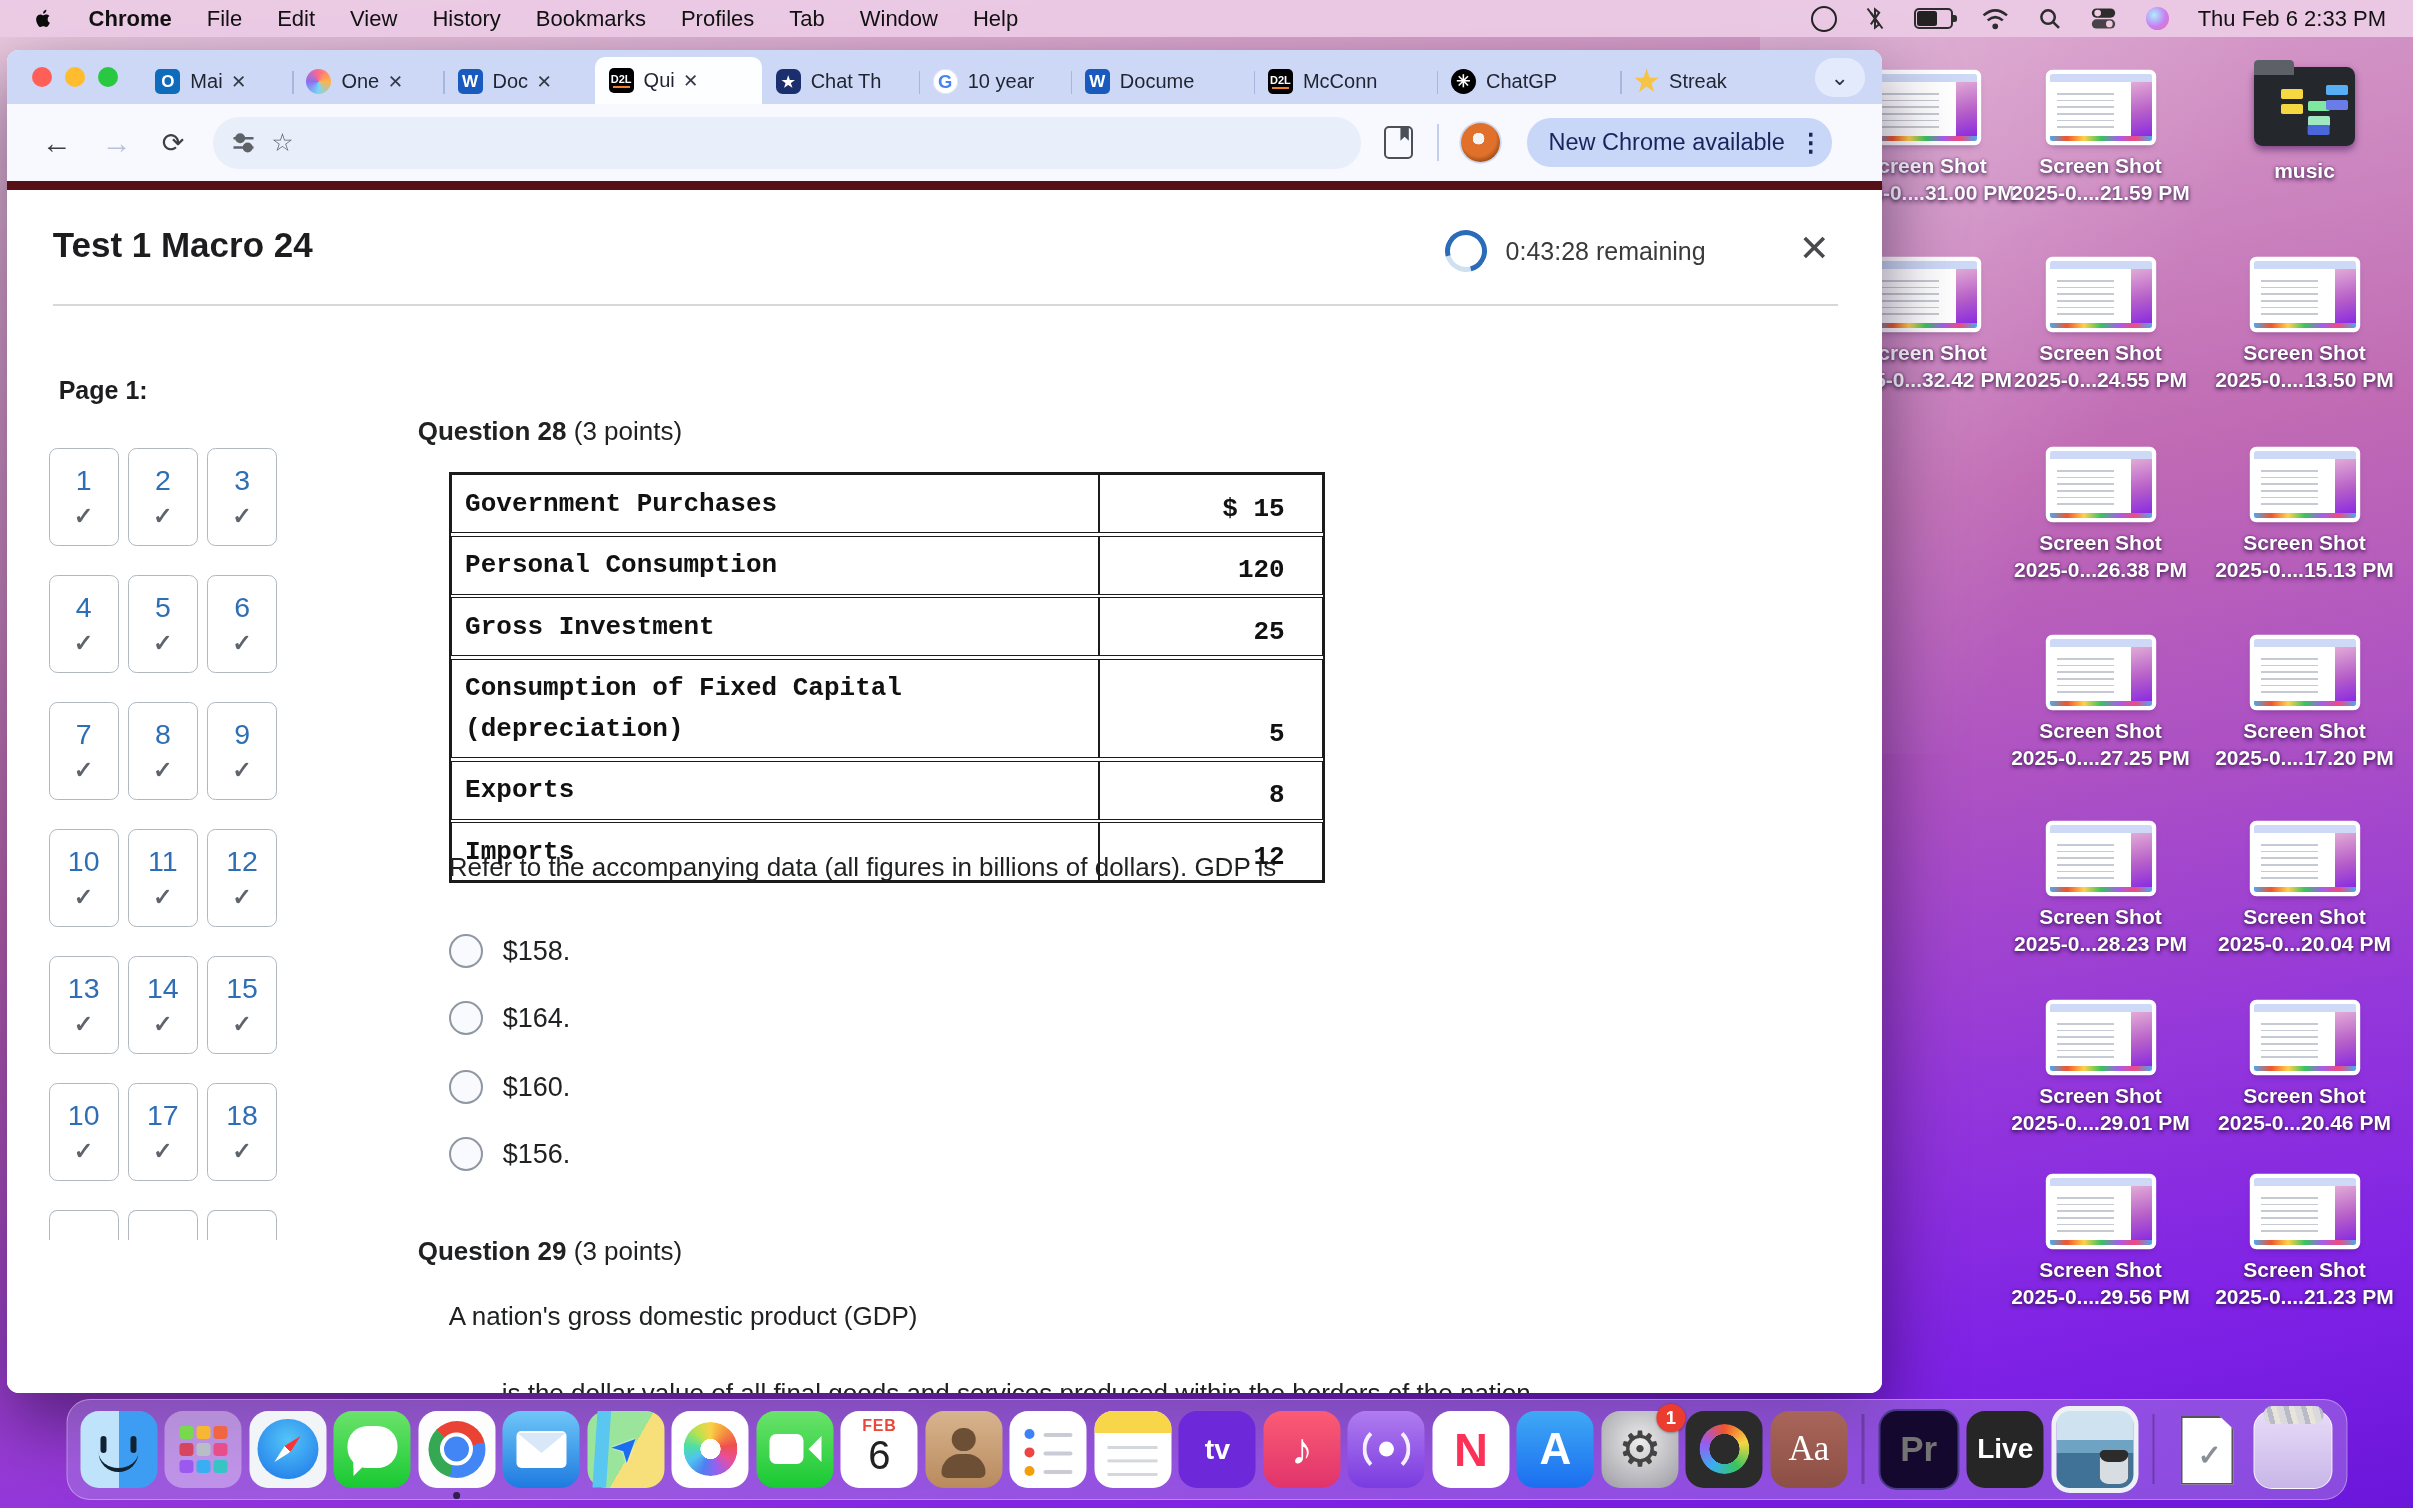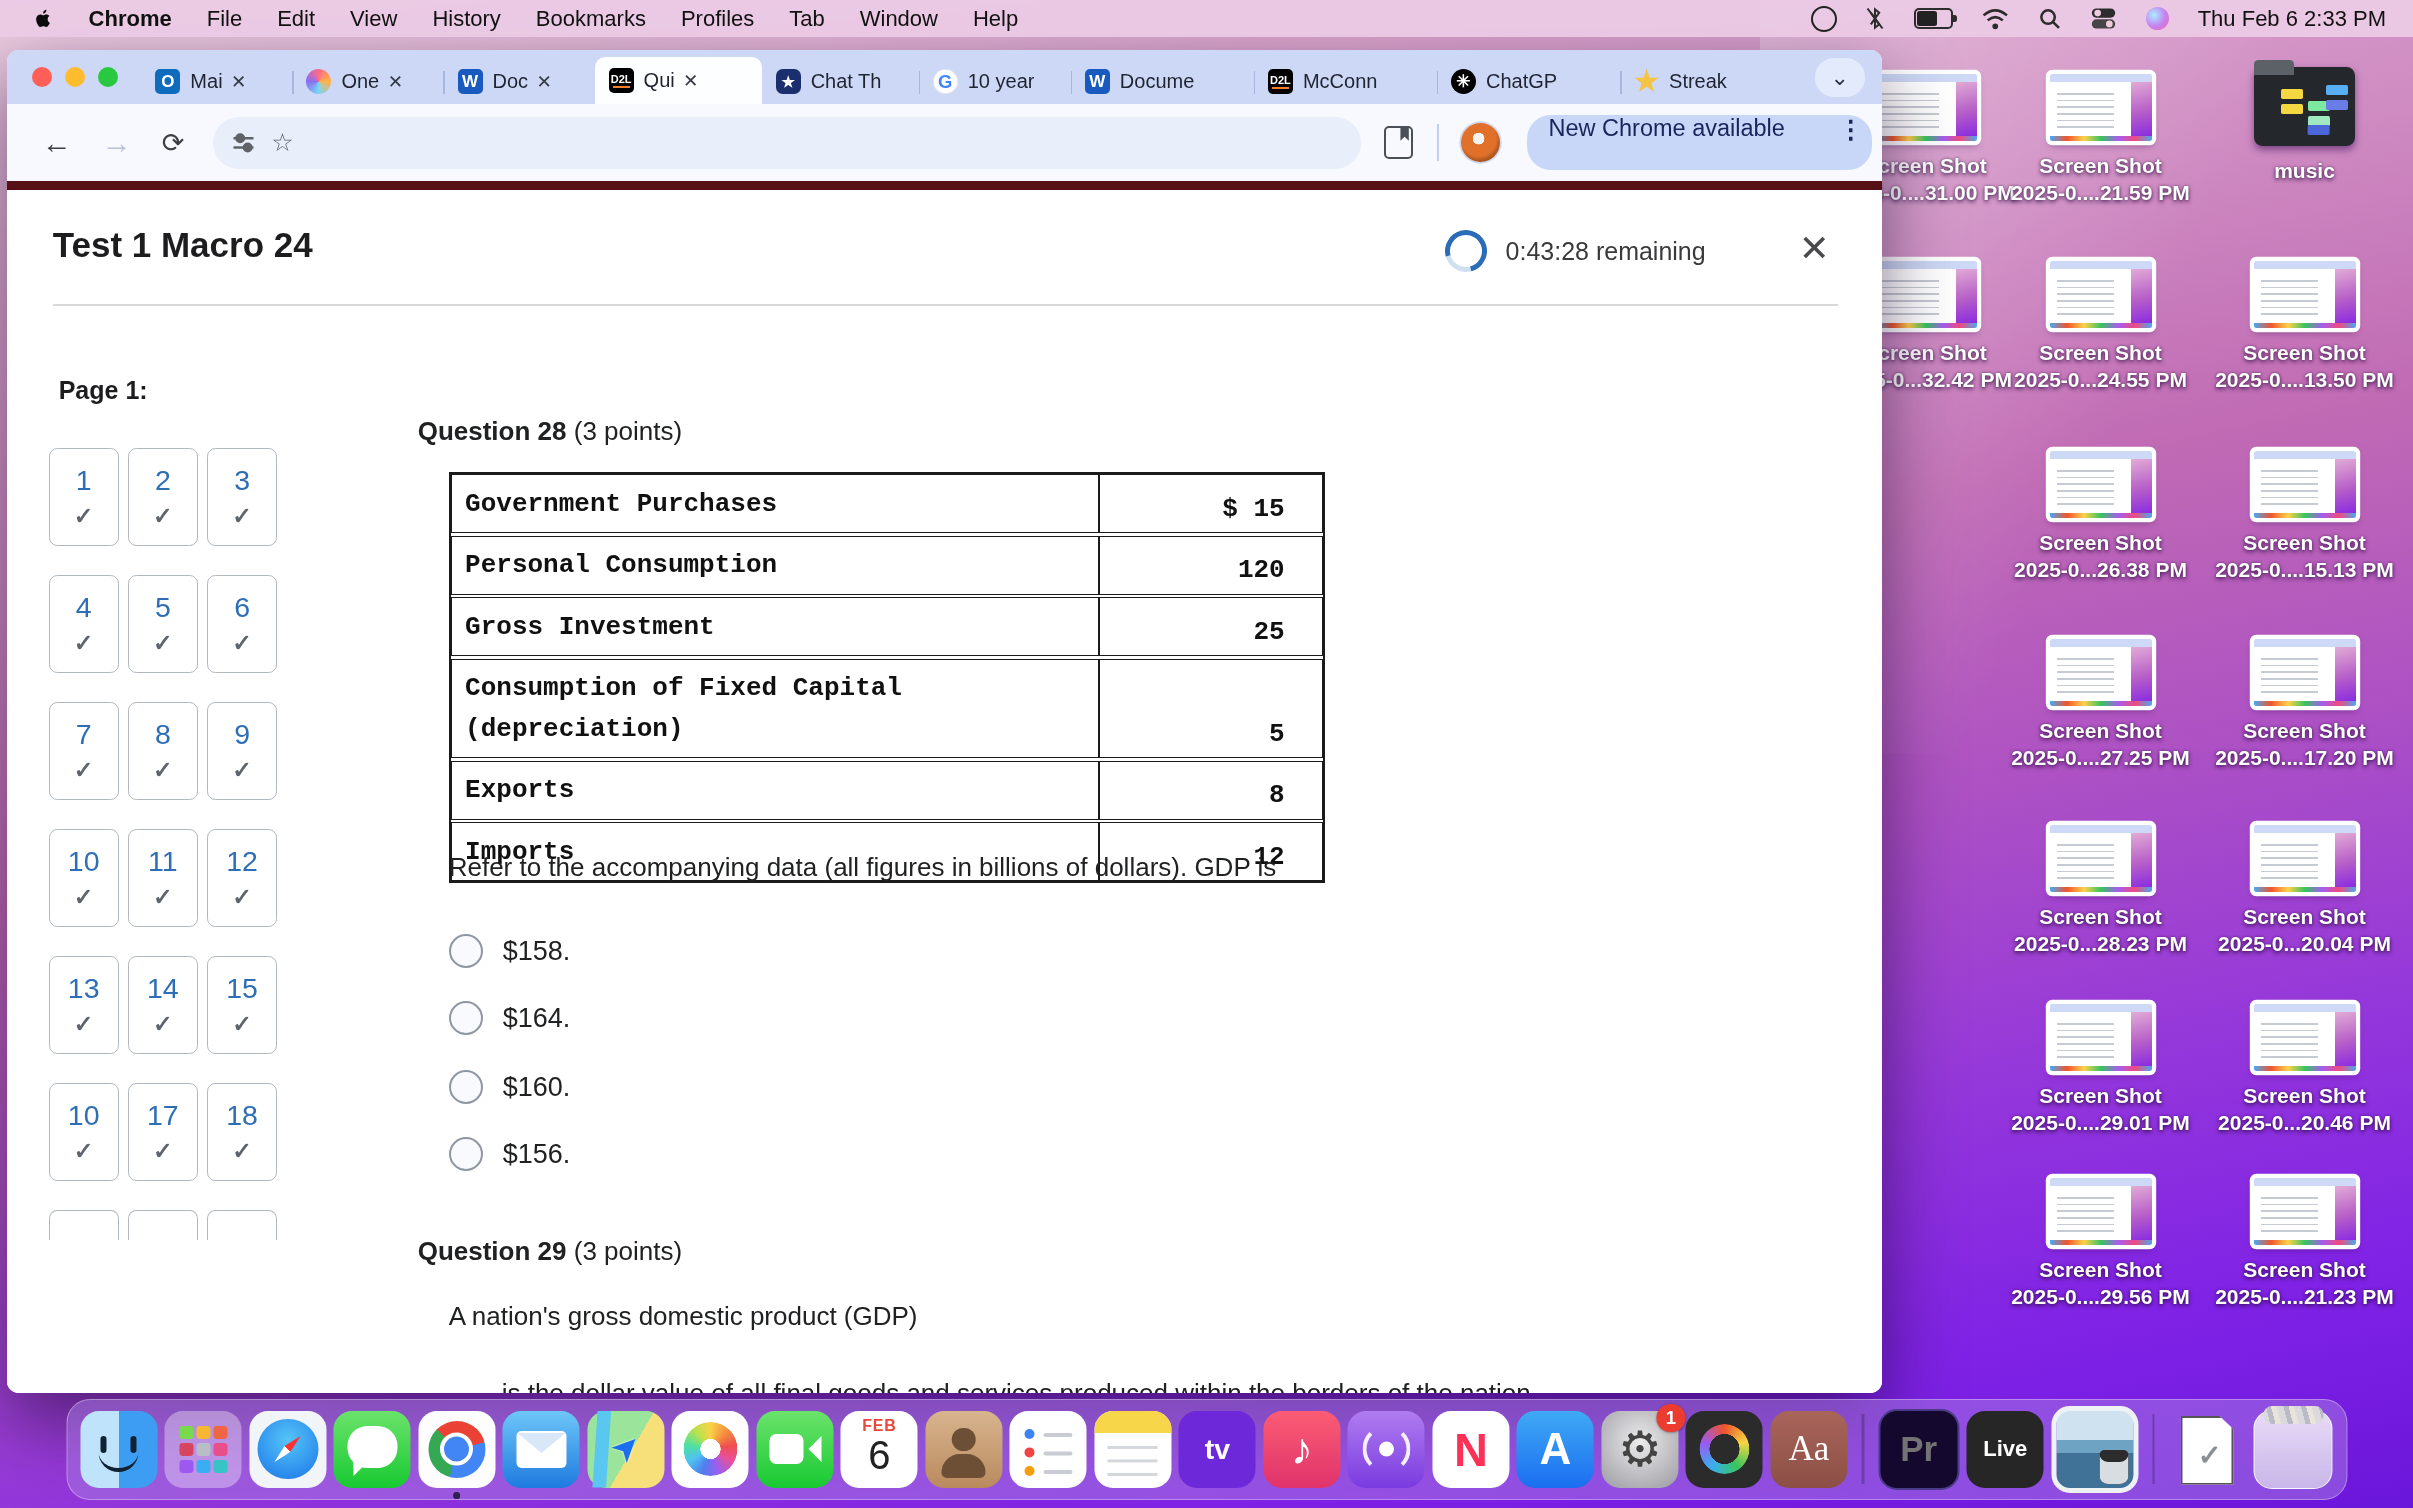--- a/index.html
+++ b/index.html
@@ -108,21 +108,21 @@
   .ic-news{background:#fff;color:#fc3158;display:flex;align-items:center;justify-content:center;font-size:47px;font-weight:700;}
   .ic-appstore{background:linear-gradient(#3fa9f5,#1b6ef0);color:#fff;display:flex;align-items:center;justify-content:center;font-size:44px;font-weight:700;}
   .ic-settings{background:radial-gradient(circle at 50% 40%,#ececec,#9a9aa2);color:#444;display:flex;align-items:center;justify-content:center;font-size:49px;}
   .ic-adobecc{background:#2b2b2b;}
   .ic-adobecc::before{content:"";position:absolute;inset:13.4px;border-radius:50%;
     background:conic-gradient(#f0542d,#f5d742,#37c45f,#39aef0,#9b59f0,#f0542d);
     -webkit-mask:radial-gradient(circle,transparent 42%,#000 43%);mask:radial-gradient(circle,transparent 42%,#000 43%);}
   .ic-dict{background:linear-gradient(#a9655a,#8c4f45);color:#fff;display:flex;align-items:center;justify-content:center;
     font-size:35px;font-family:"Liberation Serif",serif;}
   .ic-premiere{background:#15082e;color:#737373;display:flex;align-items:center;justify-content:center;font-size:35px;font-weight:700;border:2.5px solid #4a3a8a;}
-  .ic-live{background:#262626;color:#fff;display:flex;align-items:center;justify-content:center;font-size:22px;font-weight:600;}
+  .ic-live{background:#262626;color:#fff;display:flex;align-items:center;justify-content:center;font-size:28px;font-weight:600;}
   .ic-photofile{background:linear-gradient(#cfe2ef 0 38%,#6fa3c4 38% 55%,#3f7296 55% 100%);border:5px solid #eef2f5;border-radius:10px;}
   .ic-photofile::after{content:"";position:absolute;right:5px;bottom:3.4px;width:28.5px;height:34px;background:#2c2c2c;border-radius:5px 5px 8.4px 8.4px;box-shadow:inset 0 -22px 0 #d8dde2;}
   .ic-docs{background:transparent;}
   .ic-docs::before{content:"";position:absolute;left:11.7px;top:5px;width:49px;height:65px;background:#fff;border:2.5px solid #555;
     clip-path:polygon(0 0,72% 0,100% 20%,100% 100%,0 100%);}
   .ic-docs::after{content:"✓";position:absolute;left:28.5px;top:28.5px;font-size:28.5px;color:#8a8f96;font-weight:700;}
   .ic-trash{background:linear-gradient(rgba(255,255,255,.8),rgba(225,228,235,.7));border-radius:11.7px 11.7px 17px 17px;border:1.7px solid rgba(255,255,255,.8);}
   .ic-trash::before{content:"";position:absolute;left:8.4px;right:8.4px;top:-5px;height:18.4px;border-radius:8.4px;
     background:repeating-linear-gradient(75deg,#d9d9de 0 6.7px,#b9bcc6 6.7px 11.7px,#e8e4da 11.7px 17px);}
 
@@ -163,22 +163,22 @@
     display:flex;align-items:center;font-size:22.6px;color:#202124;}
   .omnibox .tune{margin:0 15px 0 18.4px;display:flex;}
   .omnibox .url{flex:1;white-space:nowrap;overflow:hidden;}
   .omnibox .star{margin-right:17px;font-size:25px;color:#5f6368;}
   .sidepanel-ic{margin-left:23.5px;position:relative;width:25px;height:28.5px;border:2.5px solid #4a4f58;border-radius:5px;}
   .sidepanel-ic::before{content:"";position:absolute;right:2.5px;top:-0.8px;width:8.4px;height:13.4px;background:#4a4f58;
     clip-path:polygon(0 0,100% 0,100% 100%,50% 70%,0 100%);}
   .tdivider{width:1.7px;height:37px;background:#c3cfee;margin-left:23.5px;}
   .avatar{width:39px;height:39px;border-radius:50%;margin-left:22px;
     background:radial-gradient(circle at 45% 40%,#f3f3f3 0 18%,#e0702a 19% 55%,#8a4515 80%);box-shadow:0 0 0 1.7px #cdd6ee;}
-  .updatepill{margin-left:27px;height:55px;border-radius:24px;background:#c8d7f7;color:#18255c;font-size:23.5px;
-    display:flex;align-items:flex-start;padding:0 8.4px 0 22px;gap:40px;}
+  .updatepill{margin-left:27px;height:49px;border-radius:24px;background:#c8d7f7;color:#18255c;font-size:23.5px;
+    display:flex;align-items:center;padding:0 8.4px 0 22px;}
   .updatepill .more{margin-left:13.4px;font-size:25px;font-weight:700;}
 
   .brandbar{height:9.2px;background:#571016;}
 
   
   .content{position:relative;height:1203px;background:#fff;}
   .quiz-title{position:absolute;left:46px;top:35px;font-size:35px;font-weight:700;color:#1d1d1f;}
   .timerwrap{position:absolute;right:176px;top:40px;display:flex;align-items:center;gap:18.4px;}
   .spinner{width:32px;height:32px;border-radius:50%;border:5px solid #2b6cb8;border-bottom-color:#cfe0f0;transform:rotate(30deg);}
   .timertext{font-size:25px;color:#3a3a3c;}

